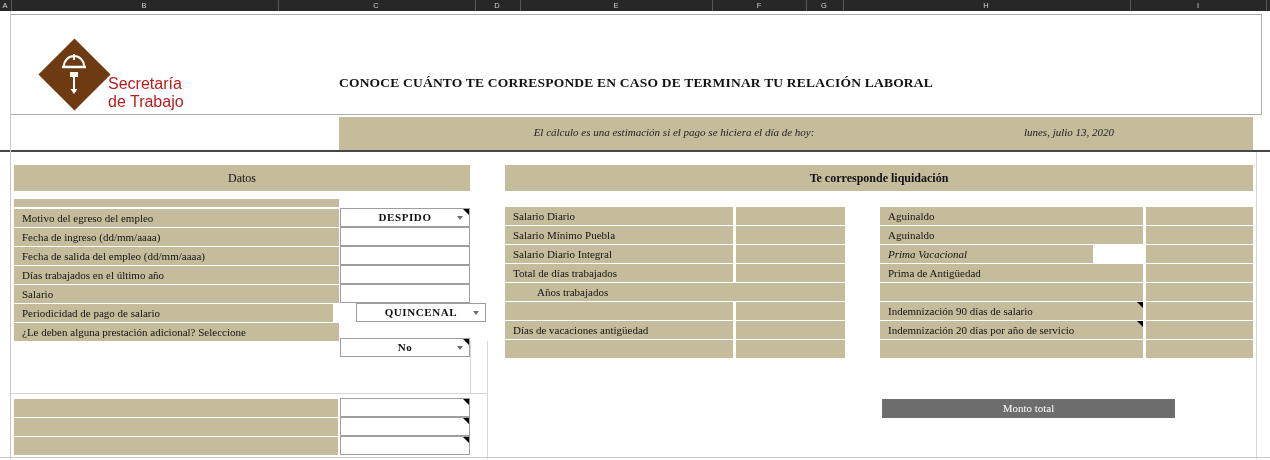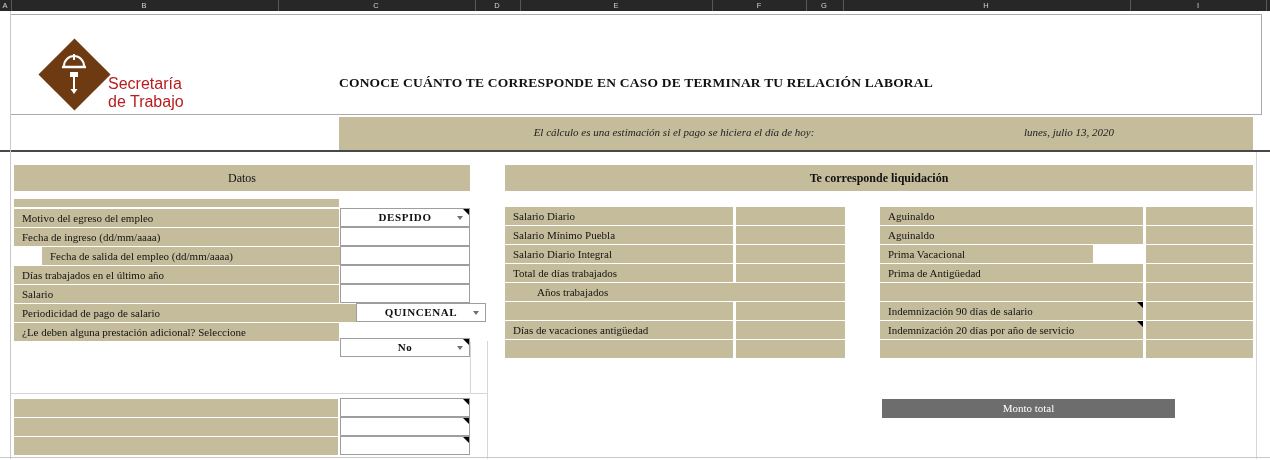--- a/index.html
+++ b/index.html
@@ -109,36 +109,36 @@
     <span>DESPIDO</span>
     <span class="dd-arrow"></span>
     <span class="corner"></span>
   </div>
 
   <div class="lbl" style="left:14px; top:228px; width:325px;">Fecha de ingreso (dd/mm/aaaa)</div>
   <div class="input-cell" style="left:340px; top:227px; width:130px;">
     <span></span>
   </div>
 
-  <div class="lbl" style="left:14px; top:247px; width:325px;margin-left:28px;">Fecha de salida del empleo (dd/mm/aaaa)</div>
+  <div class="lbl" style="left:14px; top:247px; width:325px;">Fecha de salida del empleo (dd/mm/aaaa)</div>
   <div class="input-cell" style="left:340px; top:246px; width:130px;">
     <span></span>
   </div>
 
   <div class="lbl" style="left:14px; top:266px; width:325px;">Días trabajados en el último año</div>
   <div class="input-cell" style="left:340px; top:265px; width:130px;">
     <span></span>
   </div>
 
   <div class="lbl" style="left:14px; top:285px; width:325px;">Salario</div>
   <div class="input-cell" style="left:340px; top:284px; width:130px;">
     <span></span>
   </div>
 
-  <div class="lbl" style="left:14px; top:304px; width:375px;">Periodicidad de pago de salario</div>
+  <div class="lbl" style="left:14px; top:304px; width:319px;">Periodicidad de pago de salario</div>
   <div class="input-cell" style="left:340px; top:303px; width:130px;margin-left:16px;">
     <span>QUINCENAL</span>
     <span class="dd-arrow"></span>
   </div>
 
   <div class="lbl" style="left:14px; top:323px; width:325px;">¿Le deben alguna prestación adicional? Seleccione</div>
   <div class="input-cell" style="left:340px; top:322px; width:130px;margin-top:16px;">
     <span>No</span>
     <span class="dd-arrow"></span>
     <span class="corner"></span>
@@ -160,21 +160,21 @@
   <div class="val-tan" style="left:736px; top:302px; width:109px;"></div>
   <div class="lbl" style="left:505px; top:321px; width:228px;">Días de vacaciones antigüedad</div>
   <div class="val-tan" style="left:736px; top:321px; width:109px;"></div>
   <div class="lbl" style="left:505px; top:340px; width:228px;"></div>
   <div class="val-tan" style="left:736px; top:340px; width:109px;"></div>
 
   <div class="lbl" style="left:880px; top:207px; width:263px;">Aguinaldo</div>
   <div class="val-tan" style="left:1146px; top:207px; width:107px;"></div>
   <div class="lbl" style="left:880px; top:226px; width:263px;">Aguinaldo</div>
   <div class="val-tan" style="left:1146px; top:226px; width:107px;"></div>
-  <div class="lbl" style="left:880px; top:245px; width:213px;">Prima Vacacional</div>
+  <div class="lbl" style="left:880px; top:245px; width:213px;font-style:italic;">Prima Vacacional</div>
   <div class="val-tan" style="left:1146px; top:245px; width:107px;"></div>
   <div class="lbl" style="left:880px; top:264px; width:263px;">Prima de Antigüedad</div>
   <div class="val-tan" style="left:1146px; top:264px; width:107px;"></div>
   <div class="lbl" style="left:880px; top:283px; width:263px;"></div>
   <div class="val-tan" style="left:1146px; top:283px; width:107px;"></div>
   <div class="lbl" style="left:880px; top:302px; width:263px;">Indemnización 90 días de salario</div>
   <span class="corner" style="left:1137px; top:302px; right:auto;"></span>
   <div class="val-tan" style="left:1146px; top:302px; width:107px;"></div>
   <div class="lbl" style="left:880px; top:321px; width:263px;">Indemnización 20 días por año de servicio</div>
   <span class="corner" style="left:1137px; top:321px; right:auto;"></span>

